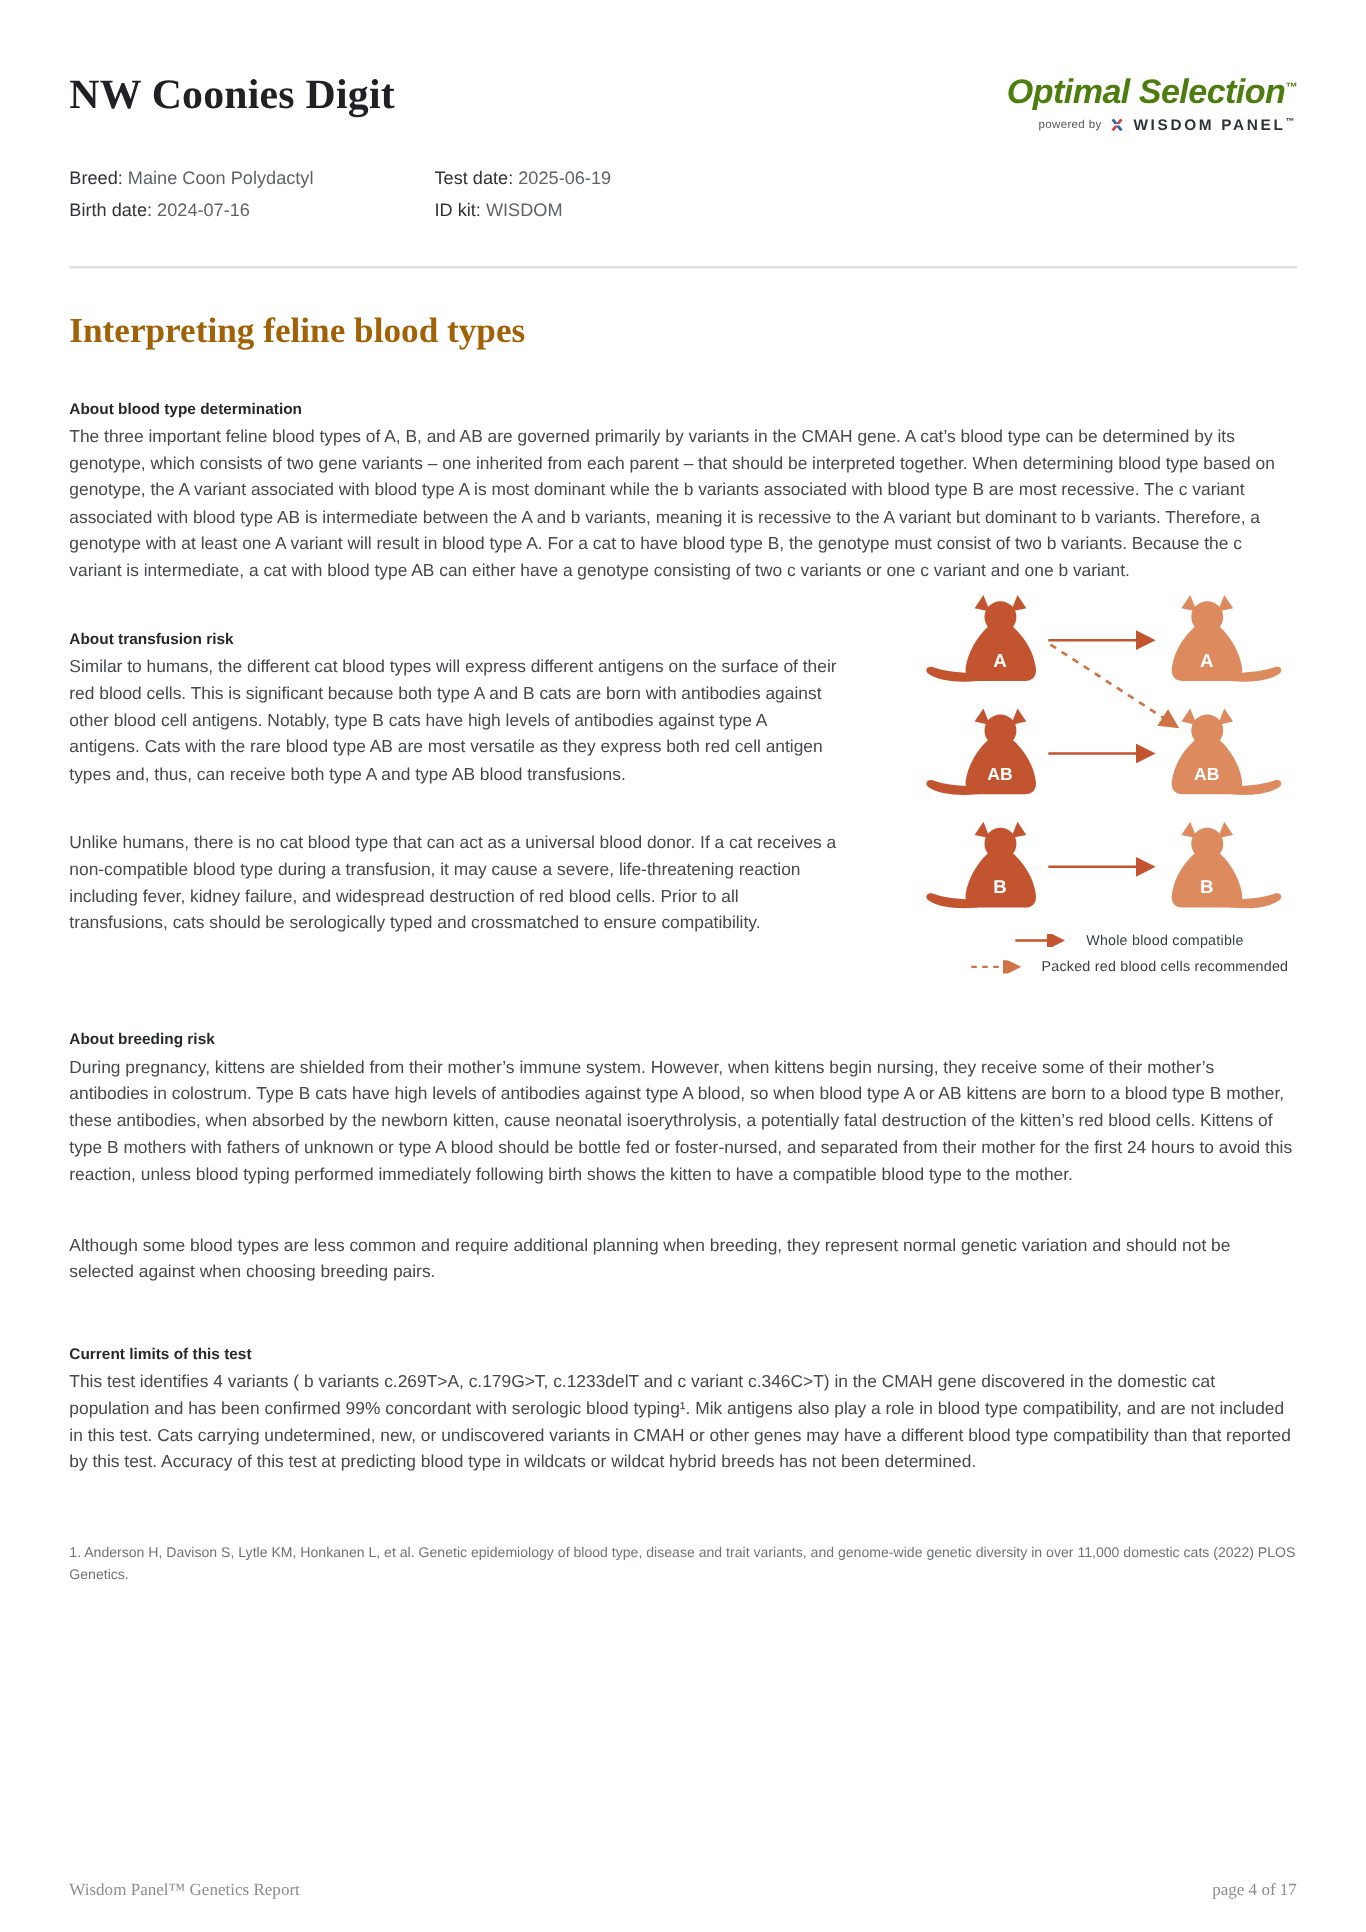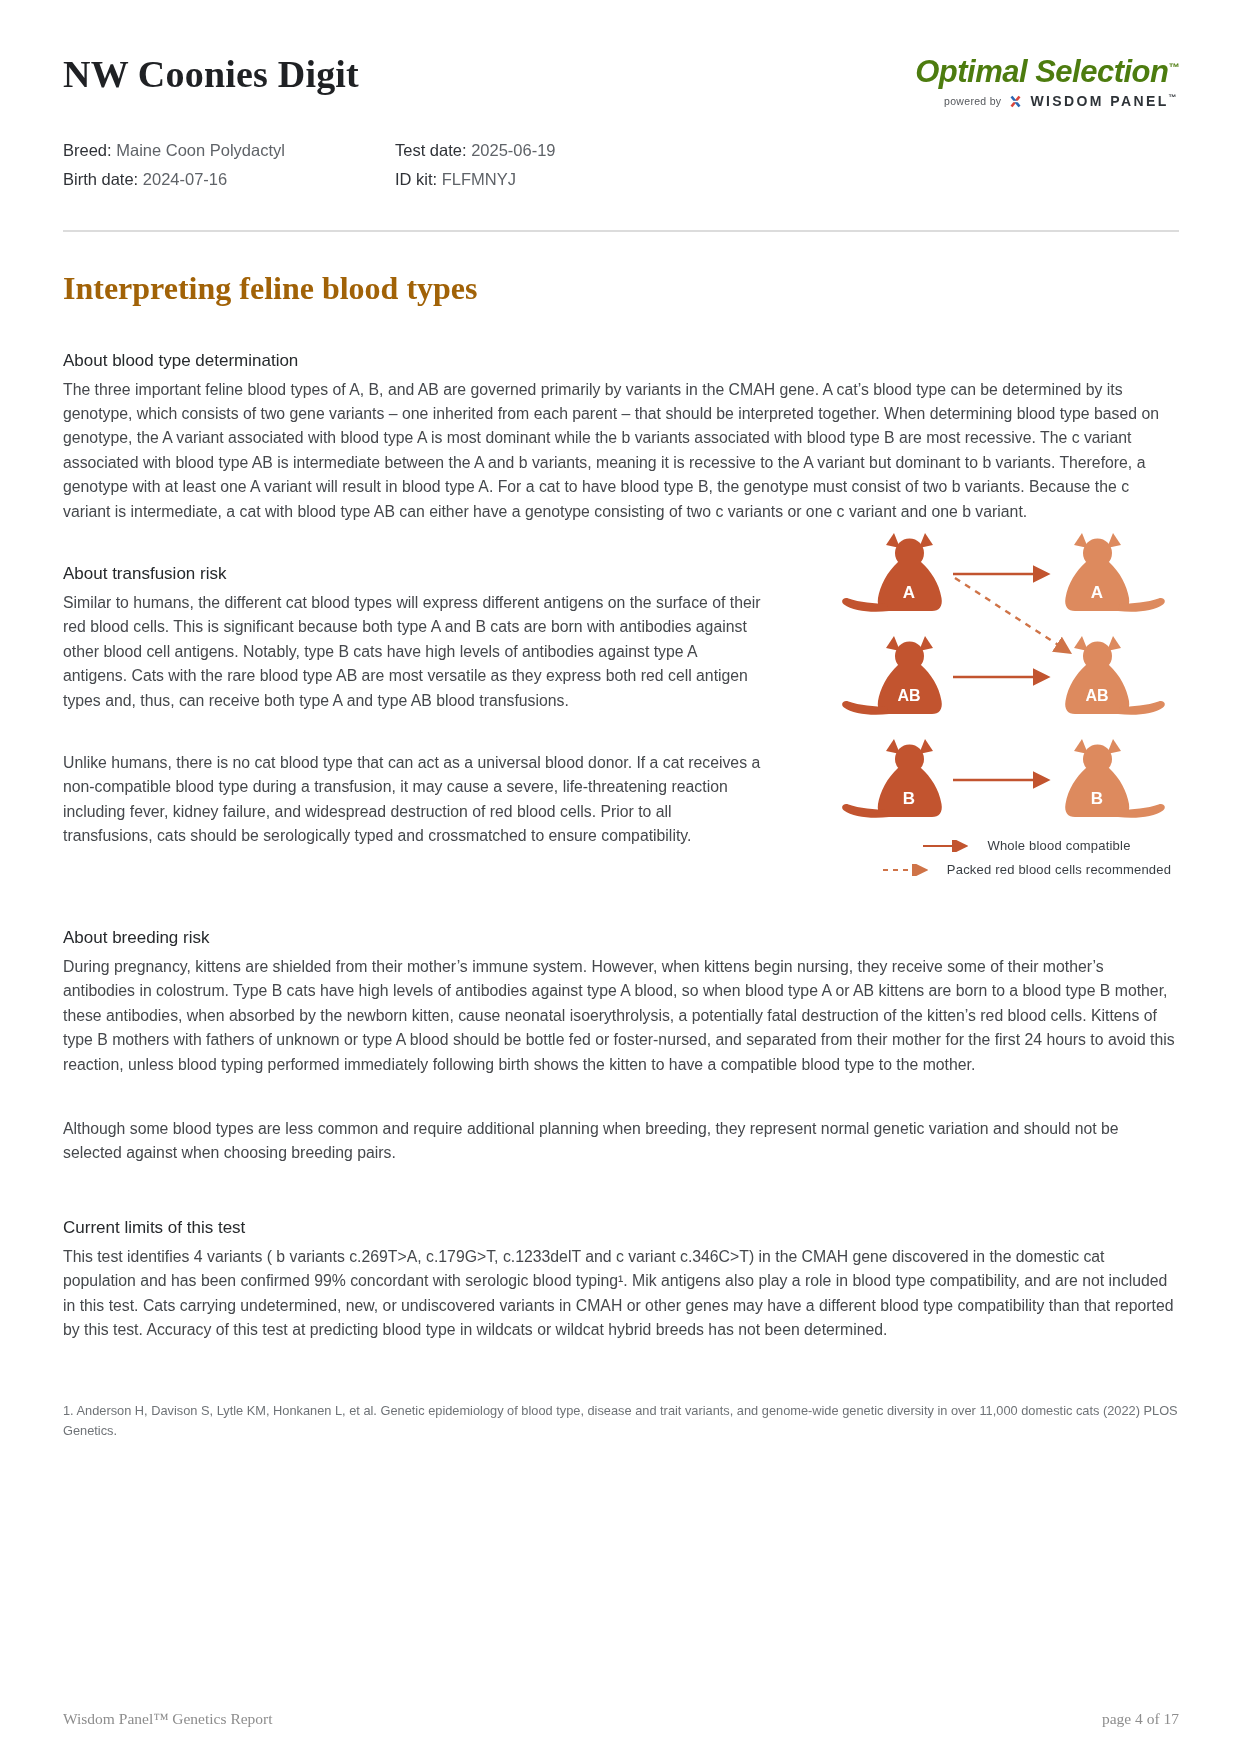--- a/index.html
+++ b/index.html
@@ -1,19 +1,19 @@
 <!DOCTYPE html>
 <html><head>
 <meta charset="utf-8">
 <style>
   * { box-sizing: border-box; }
   html,body { margin:0; padding:0; background:#ffffff; }
   .page {
     width:1242px; height:1756px; position:relative;
-    padding:0 63px; overflow:hidden;
+    padding:12px 63px; overflow:hidden;
     font-family:"Liberation Sans", sans-serif;
     color:#45484c; background:#ffffff;
   }
 
   
   .header { display:flex; justify-content:space-between; align-items:flex-start; padding-top:52px; }
   .pet-name {
     font-family:"Liberation Serif", serif;
     font-size:38px; font-weight:600; color:#1f2124; margin:0; letter-spacing:0.2px;
   }
@@ -33,21 +33,21 @@
   .info-item .lbl { font-weight:normal; color:#2f3237; }
   .info-item .val { color:#5f6368; }
 
   .rule { border:none; border-top:2px solid #dcdcdc; margin:40px 0 0 0; }
 
   .page-title {
     font-family:"Liberation Serif", serif;
     font-size:32px; font-weight:600; color:#a16207; margin:38px 0 0 0;
   }
 
-  .sec-h { font-size:17px; font-weight:normal; color:#26292c; margin:0 0 7px 0; }
+  .sec-h { font-size:14px; font-weight:bold; color:#26292c; margin:0 0 7px 0; }
   .body-p { font-size:15.8px; line-height:24.4px; margin:0; color:#45484c; }
 
   .sec-determination { margin-top:44px; }
   .sec-transfusion { margin-top:40px; position:relative; min-height:342px; }
   .sec-transfusion .text-col { width:702px; }
   .sec-transfusion .body-p + .body-p { margin-top:38px; }
 
   
   .diagram { position:absolute; top:-34px; right:0; width:344px; }
   .legend { margin-top:12px; }
@@ -95,21 +95,21 @@
     <div class="info-item">
       <span class="lbl">Test date:</span>
       <span class="val">2025-06-19</span>
     </div>
     <div class="info-item">
       <span class="lbl">Birth date:</span>
       <span class="val">2024-07-16</span>
     </div>
     <div class="info-item">
       <span class="lbl">ID kit:</span>
-      <span class="val">FLFMNYJ</span>
+      <span class="val">WISDOM</span>
     </div>
   </div>
 
   <hr class="rule">
 
   <h2 class="page-title">Interpreting feline blood types</h2>
 
   <div class="sec-determination">
     <h3 class="sec-h">About blood type determination</h3>
     <p class="body-p">The three important feline blood types of A, B, and AB are governed primarily by variants in the CMAH gene. A cat’s blood type can be determined by its genotype, which consists of two gene variants – one inherited from each parent – that should be interpreted together. When determining blood type based on genotype, the A variant associated with blood type A is most dominant while the b variants associated with blood type B are most recessive. The c variant associated with blood type AB is intermediate between the A and b variants, meaning it is recessive to the A variant but dominant to b variants. Therefore, a genotype with at least one A variant will result in blood type A. For a cat to have blood type B, the genotype must consist of two b variants. Because the c variant is intermediate, a cat with blood type AB can either have a genotype consisting of two c variants or one c variant and one b variant.</p>

